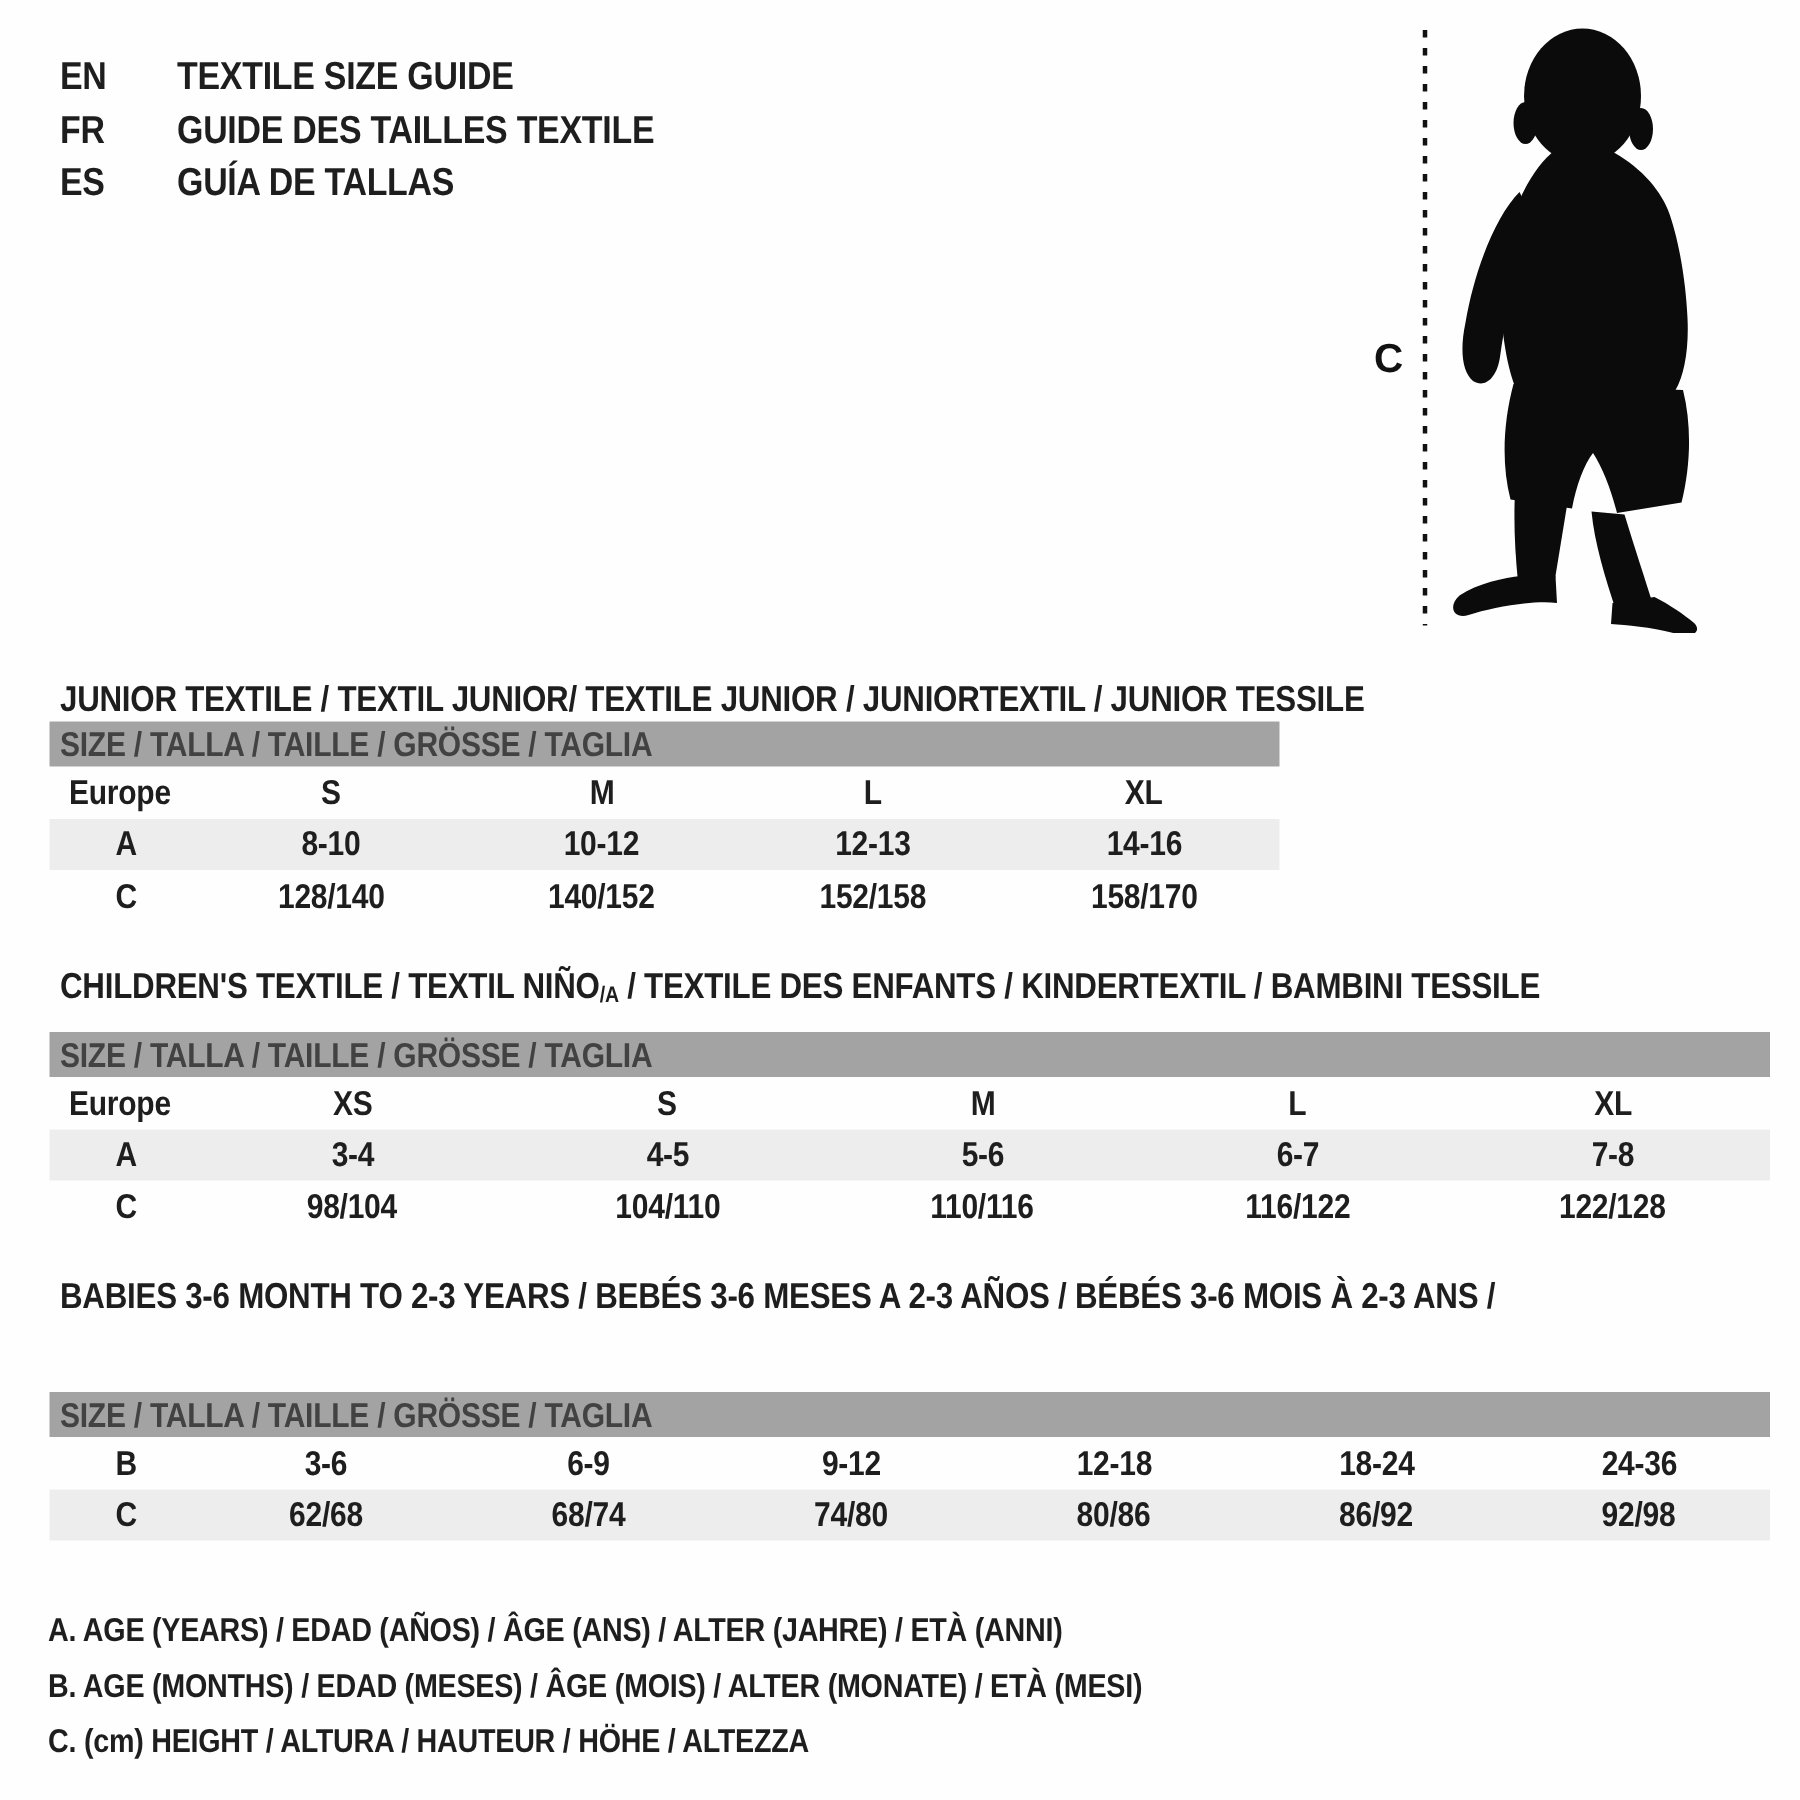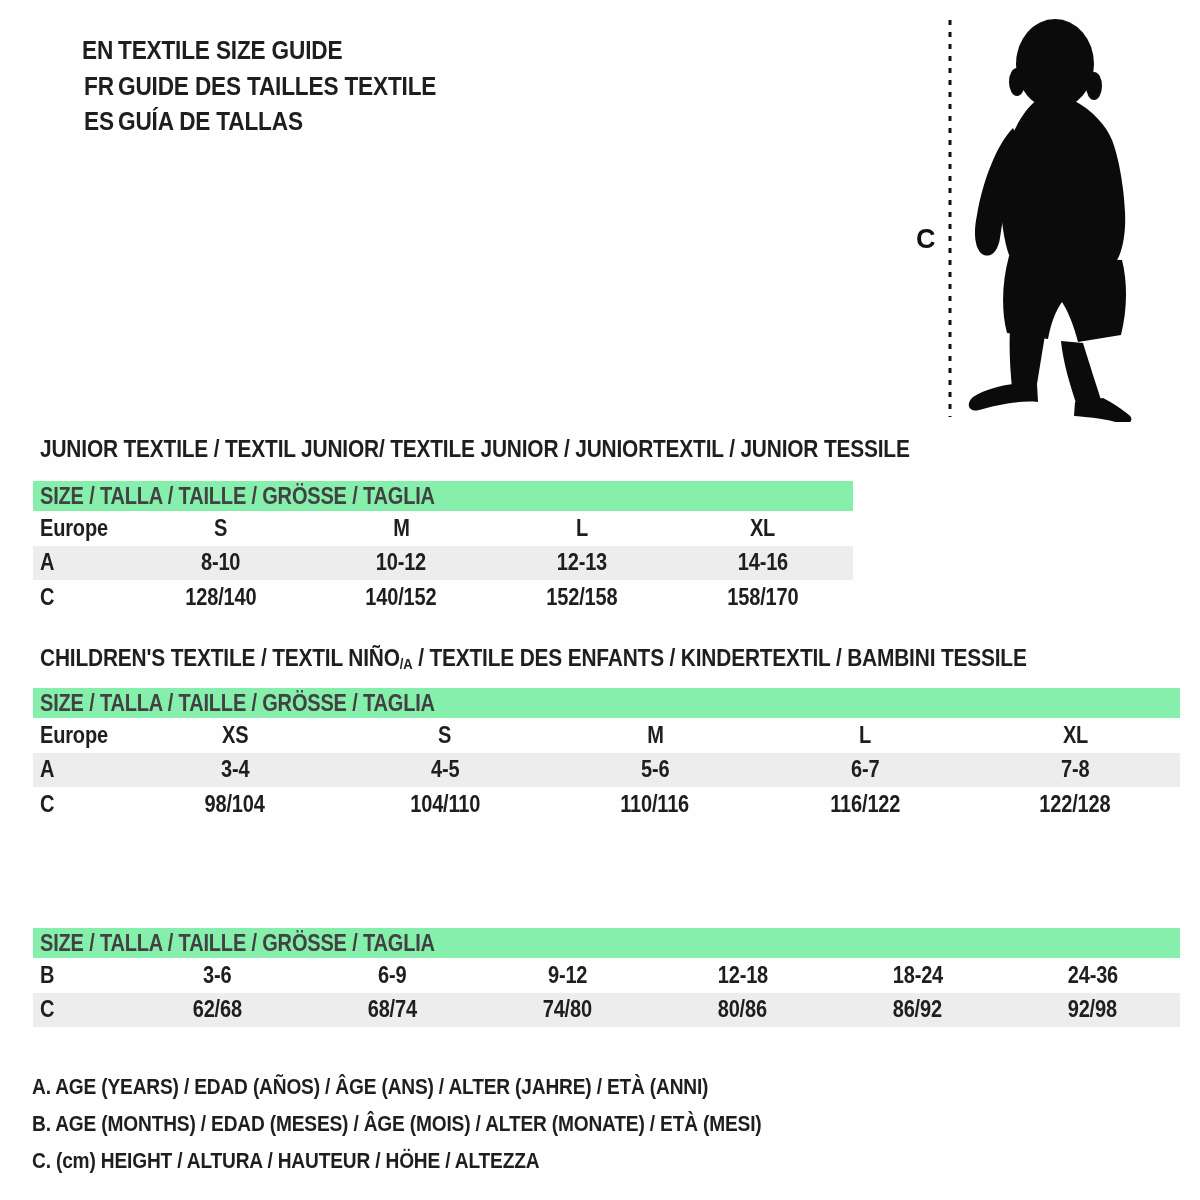--- a/index.html
+++ b/index.html
@@ -18,41 +18,41 @@
   .cond {
     display:inline-block;
     transform:scaleX(0.87);
     transform-origin:0 50%;
     white-space:nowrap;
     letter-spacing:-0.2px;
   }
   .td:not(.label) .cond { transform-origin:50% 50%; }
 
   
-  .lang { left:40px; top:33px; font-size:26px;text-align:right; }
+  .lang { left:40px; top:33px; font-size:26px; }
   .lang-row { display:flex; height:35.5px; align-items:center; }
   .lang-code { width:78px; flex:0 0 78px; }
 
   
   .title { font-size:24px; line-height:26px; }
   .title-multi { font-size:24px; line-height:37px; }
   .sub { font-size:15px; vertical-align:-3px; }
 
   
   .bar {
-    height:30px; background:#86efac;
+    height:30px; background:#a3a3a3;
     display:flex; align-items:center;
     padding-left:7px; font-size:23px; color:#424242;
   }
   .tr { display:grid; height:34.5px; align-items:center; font-size:23px; }
   .t1 .tr { grid-template-columns:97px repeat(4,1fr); }
   .t2 .tr { grid-template-columns:97px repeat(5,1fr); }
   .t3 .tr { grid-template-columns:97px repeat(6,1fr); }
   .td { text-align:center; }
-  .td.label { text-align:left; padding-left:7px; }
+  .td.label { text-align:center; padding-left:7px; }
   .tr.shaded { background:#ededed; }
 
   
   .legend { left:32px; top:1068px; font-size:22px; line-height:37px; }
 </style>
 </head>
 <body>
 
 <div class="abs lang">
   <div class="lang-row">
@@ -82,21 +82,21 @@
       <path d="M188,122 C197,137 205,162 208,190 C210,206 209,219 203,226 C196,232 188,227 186,215 C183,194 178,163 172,140 Z"></path>
       <path d="M94,244 C87,270 86,298 92,321 L133,327 C136,311 141,298 147,290 C153,299 159,314 163,330 L206,323 C212,299 213,272 207,248 Z"></path>
       <path d="M95,316 L130,323 L121,378 L97,376 C95,356 94,336 95,316 Z"></path>
       <path d="M99,372 C112,368 120,369 122,372 L123,390 C106,388 80,393 64,398 C54,401 50,392 58,385 C70,377 88,373 99,372 Z"></path>
       <path d="M146,329 L168,331 C175,354 182,375 187,391 L163,397 C155,373 148,350 146,329 Z"></path>
       <path d="M160,390 L188,386 C198,391 208,398 214,403 C220,408 214,414 204,411 C188,406 170,405 159,404 Z"></path>
     </g>
   </svg>
 </div>
 
-<div class="abs title" style="left:40px; top:436px;">
+<div class="abs title" style="left:40px; top:454px;">
   <span class="cond">JUNIOR TEXTILE / TEXTIL JUNIOR/ TEXTILE JUNIOR / JUNIORTEXTIL / JUNIOR TESSILE</span>
 </div>
 <section class="abs table t1" style="left:33px; top:481px; width:820px;">
   <div class="bar">
     <span class="cond">SIZE / TALLA / TAILLE / GRÖSSE / TAGLIA</span>
   </div>
   <div class="tr">
     <div class="td label"><span class="cond">Europe</span></div>
     <div class="td"><span class="cond">S</span></div>
     <div class="td"><span class="cond">M</span></div>
@@ -148,20 +148,21 @@
     <div class="td label"><span class="cond">C</span></div>
     <div class="td"><span class="cond">98/104</span></div>
     <div class="td"><span class="cond">104/110</span></div>
     <div class="td"><span class="cond">110/116</span></div>
     <div class="td"><span class="cond">116/122</span></div>
     <div class="td"><span class="cond">122/128</span></div>
   </div>
 </section>
 
 <div class="abs title-multi" style="left:40px; top:846px;">
+  <div><span class="cond">BABIES 3-6 MONTH TO 2-3 YEARS / BEBÉS 3-6 MESES A 2-3 AÑOS / BÉBÉS 3-6 MOIS À 2-3 ANS /</span></div>
 </div>
 <section class="abs table t3" style="left:33px; top:928px; width:1147px;">
   <div class="bar">
     <span class="cond">SIZE / TALLA / TAILLE / GRÖSSE / TAGLIA</span>
   </div>
   <div class="tr">
     <div class="td label"><span class="cond">B</span></div>
     <div class="td"><span class="cond">3-6</span></div>
     <div class="td"><span class="cond">6-9</span></div>
     <div class="td"><span class="cond">9-12</span></div>

